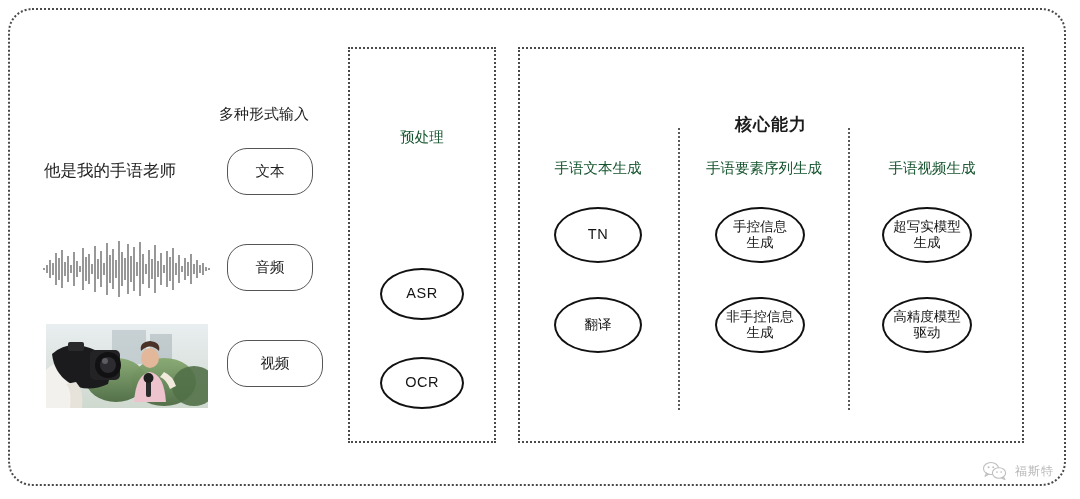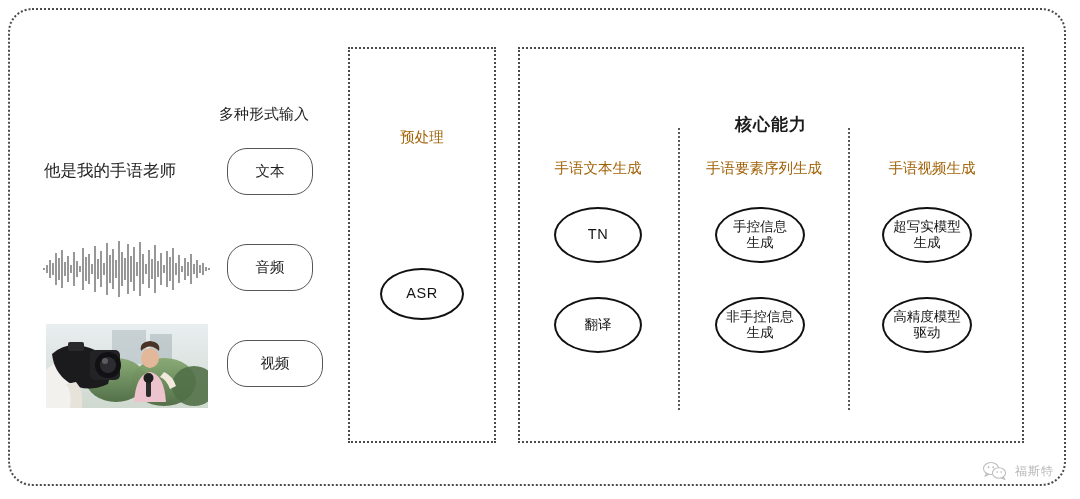--- a/index.html
+++ b/index.html
@@ -53,21 +53,21 @@
     color: #1b1b1b;
     letter-spacing: 1px;
   }
   .panel-scene .panel-title { top: 24px; }
   .panel-core  .panel-title { top: 24px; margin-top: 40px; }
 
   .sub-title {
     position: absolute;
     text-align: center;
     font-size: 14.5px;
-    color: #a16207;
+    color: #14532d;
     white-space: nowrap;
   }
 
   
   .vdivider {
     position: absolute;
     top: 128px;
     width: 0px;
     height: 282px;
     border-left: 2px dotted #5a5a5a;
@@ -277,20 +277,23 @@
     <span>视频</span>
   </div>
 
   <div class="panel panel-scene">
     <div class="sub-title" style="left:0; right:0; top:79px;">预处理</div>
   </div>
 
   <div class="ellipse latin" style="left:380px; top:268px; width:84px; height:52px;">
     <span>ASR</span>
   </div>
+  <div class="ellipse latin" style="left:380px; top:357px; width:84px; height:52px;">
+    <span>OCR</span>
+  </div>
 
   <div class="panel panel-core">
     <div class="panel-title">核心能力</div>
   </div>
 
   <div class="vdivider" style="left:678px;"></div>
   <div class="vdivider" style="left:848px;"></div>
 
   <div class="sub-title" style="left:518px; width:160px; top:159px;">手语文本生成</div>
   <div class="ellipse latin" style="left:554px; top:207px; width:88px; height:56px;">

